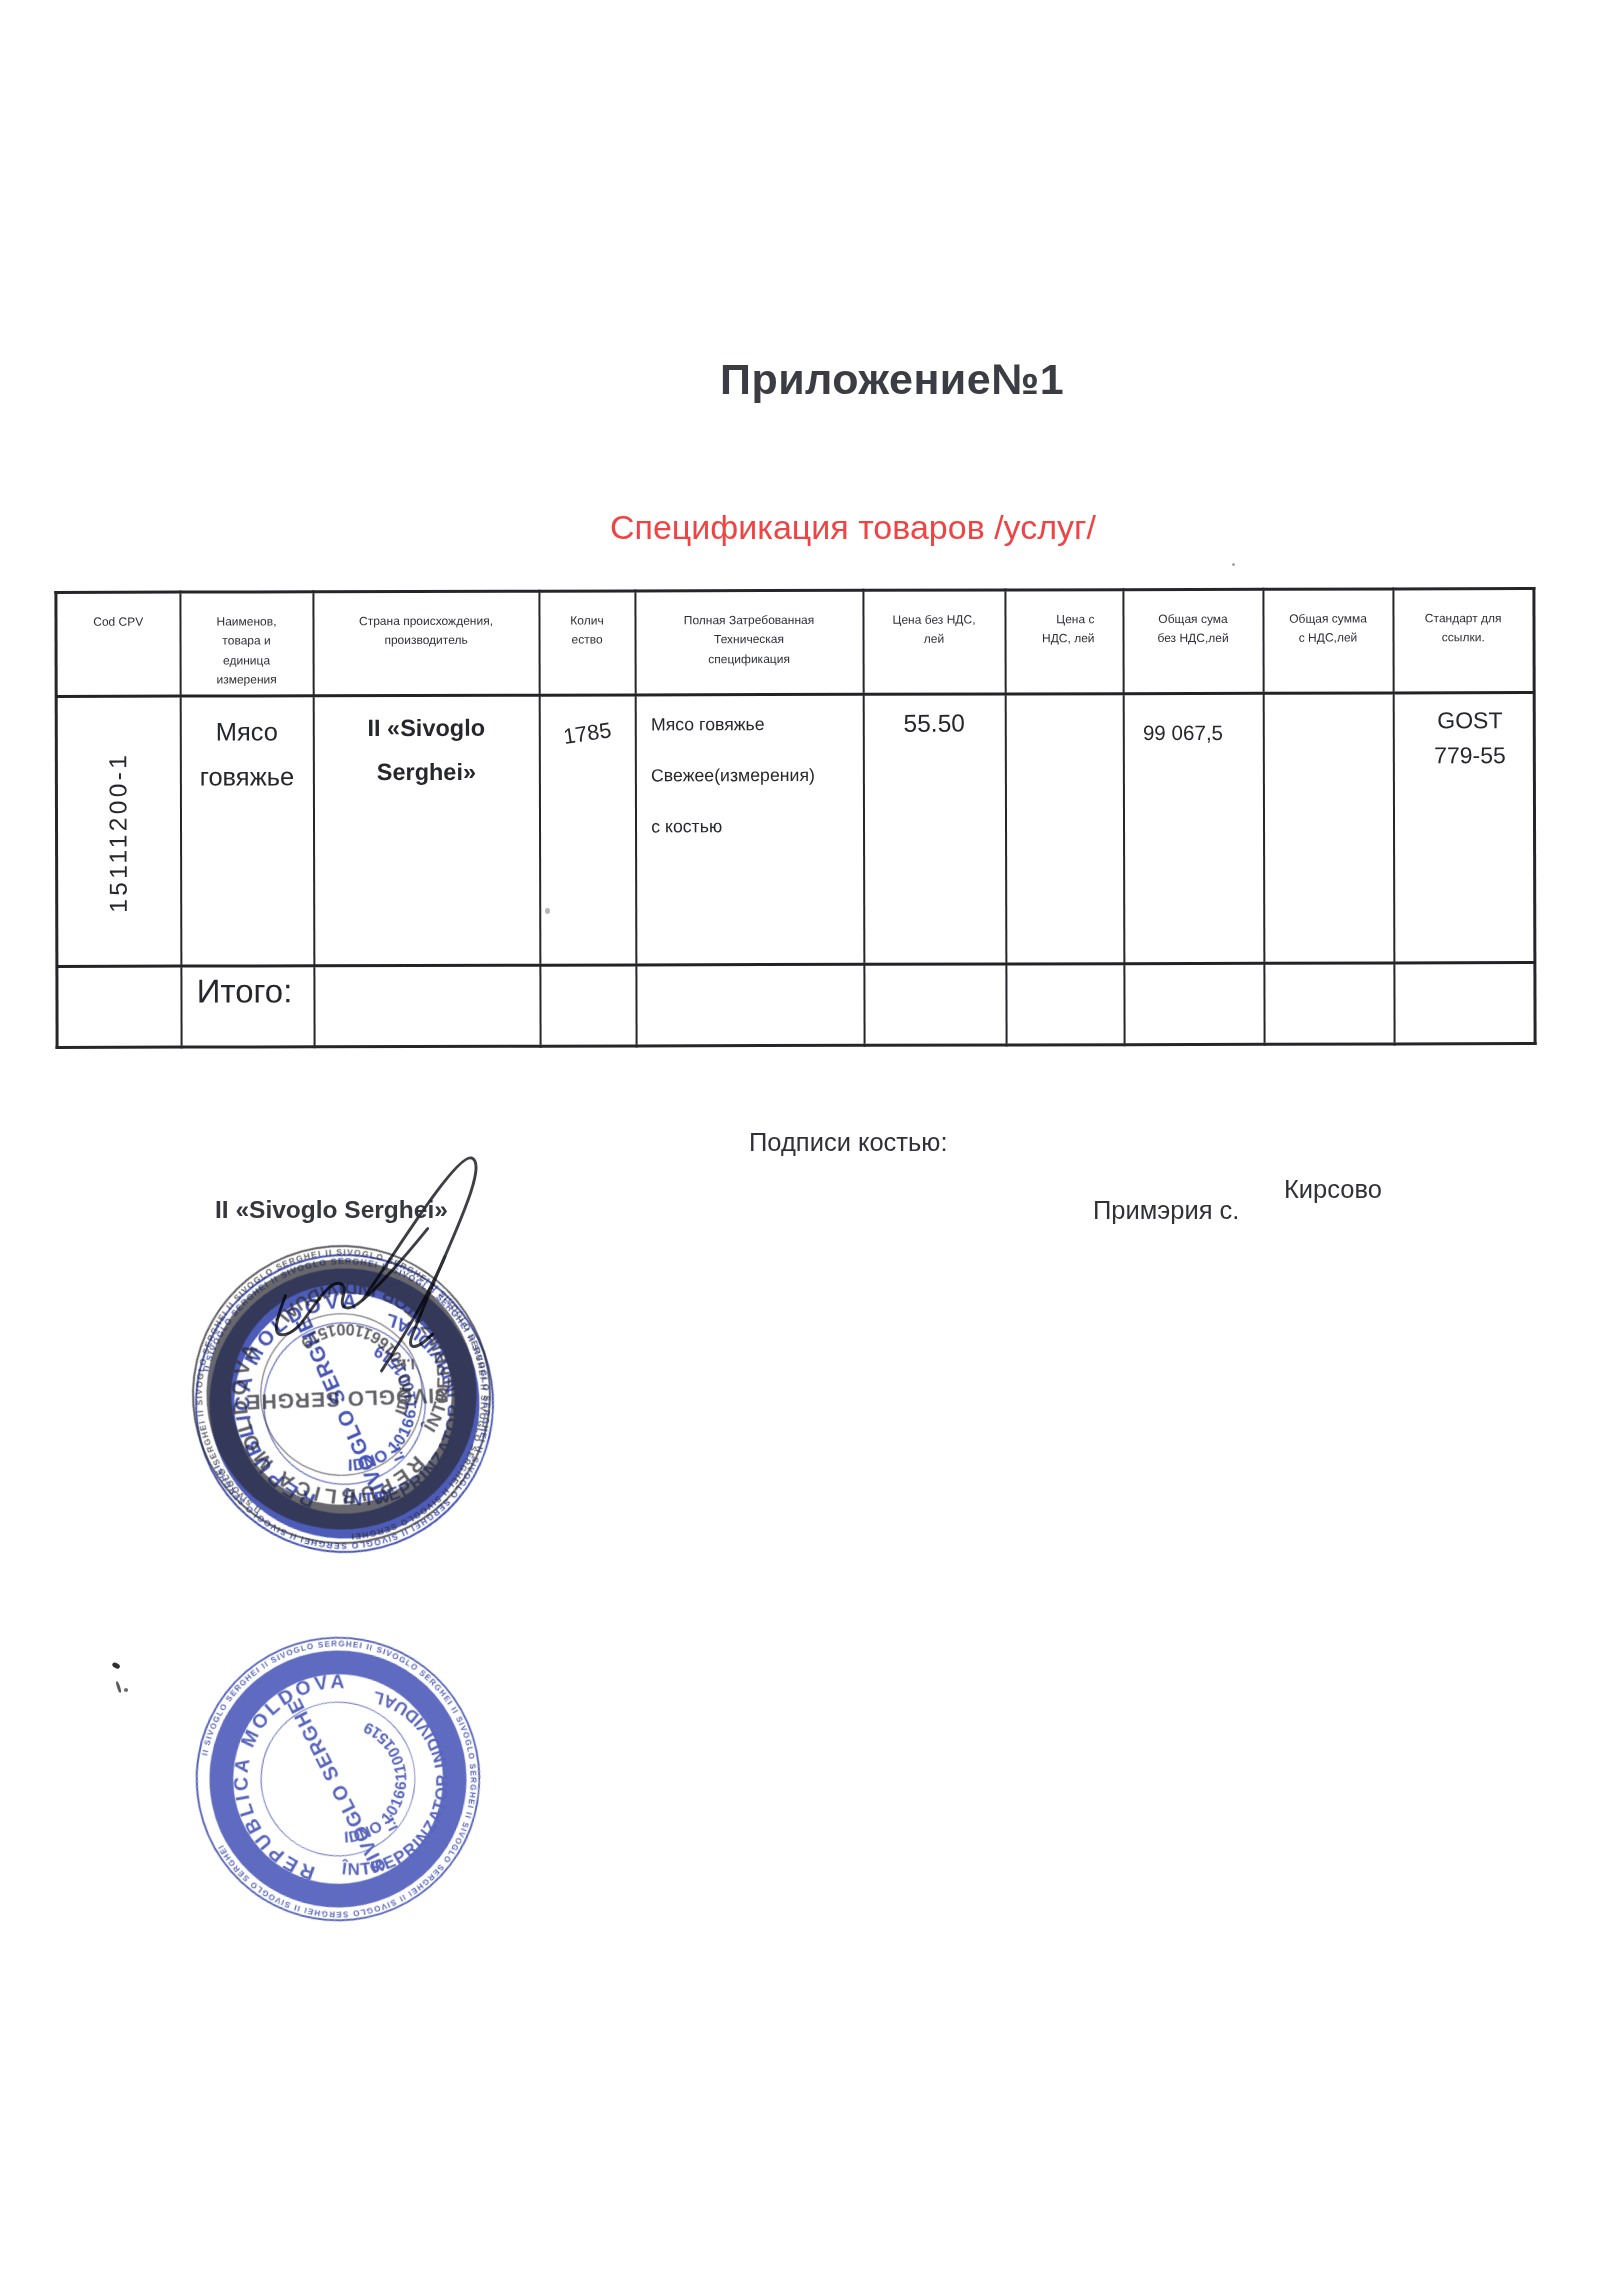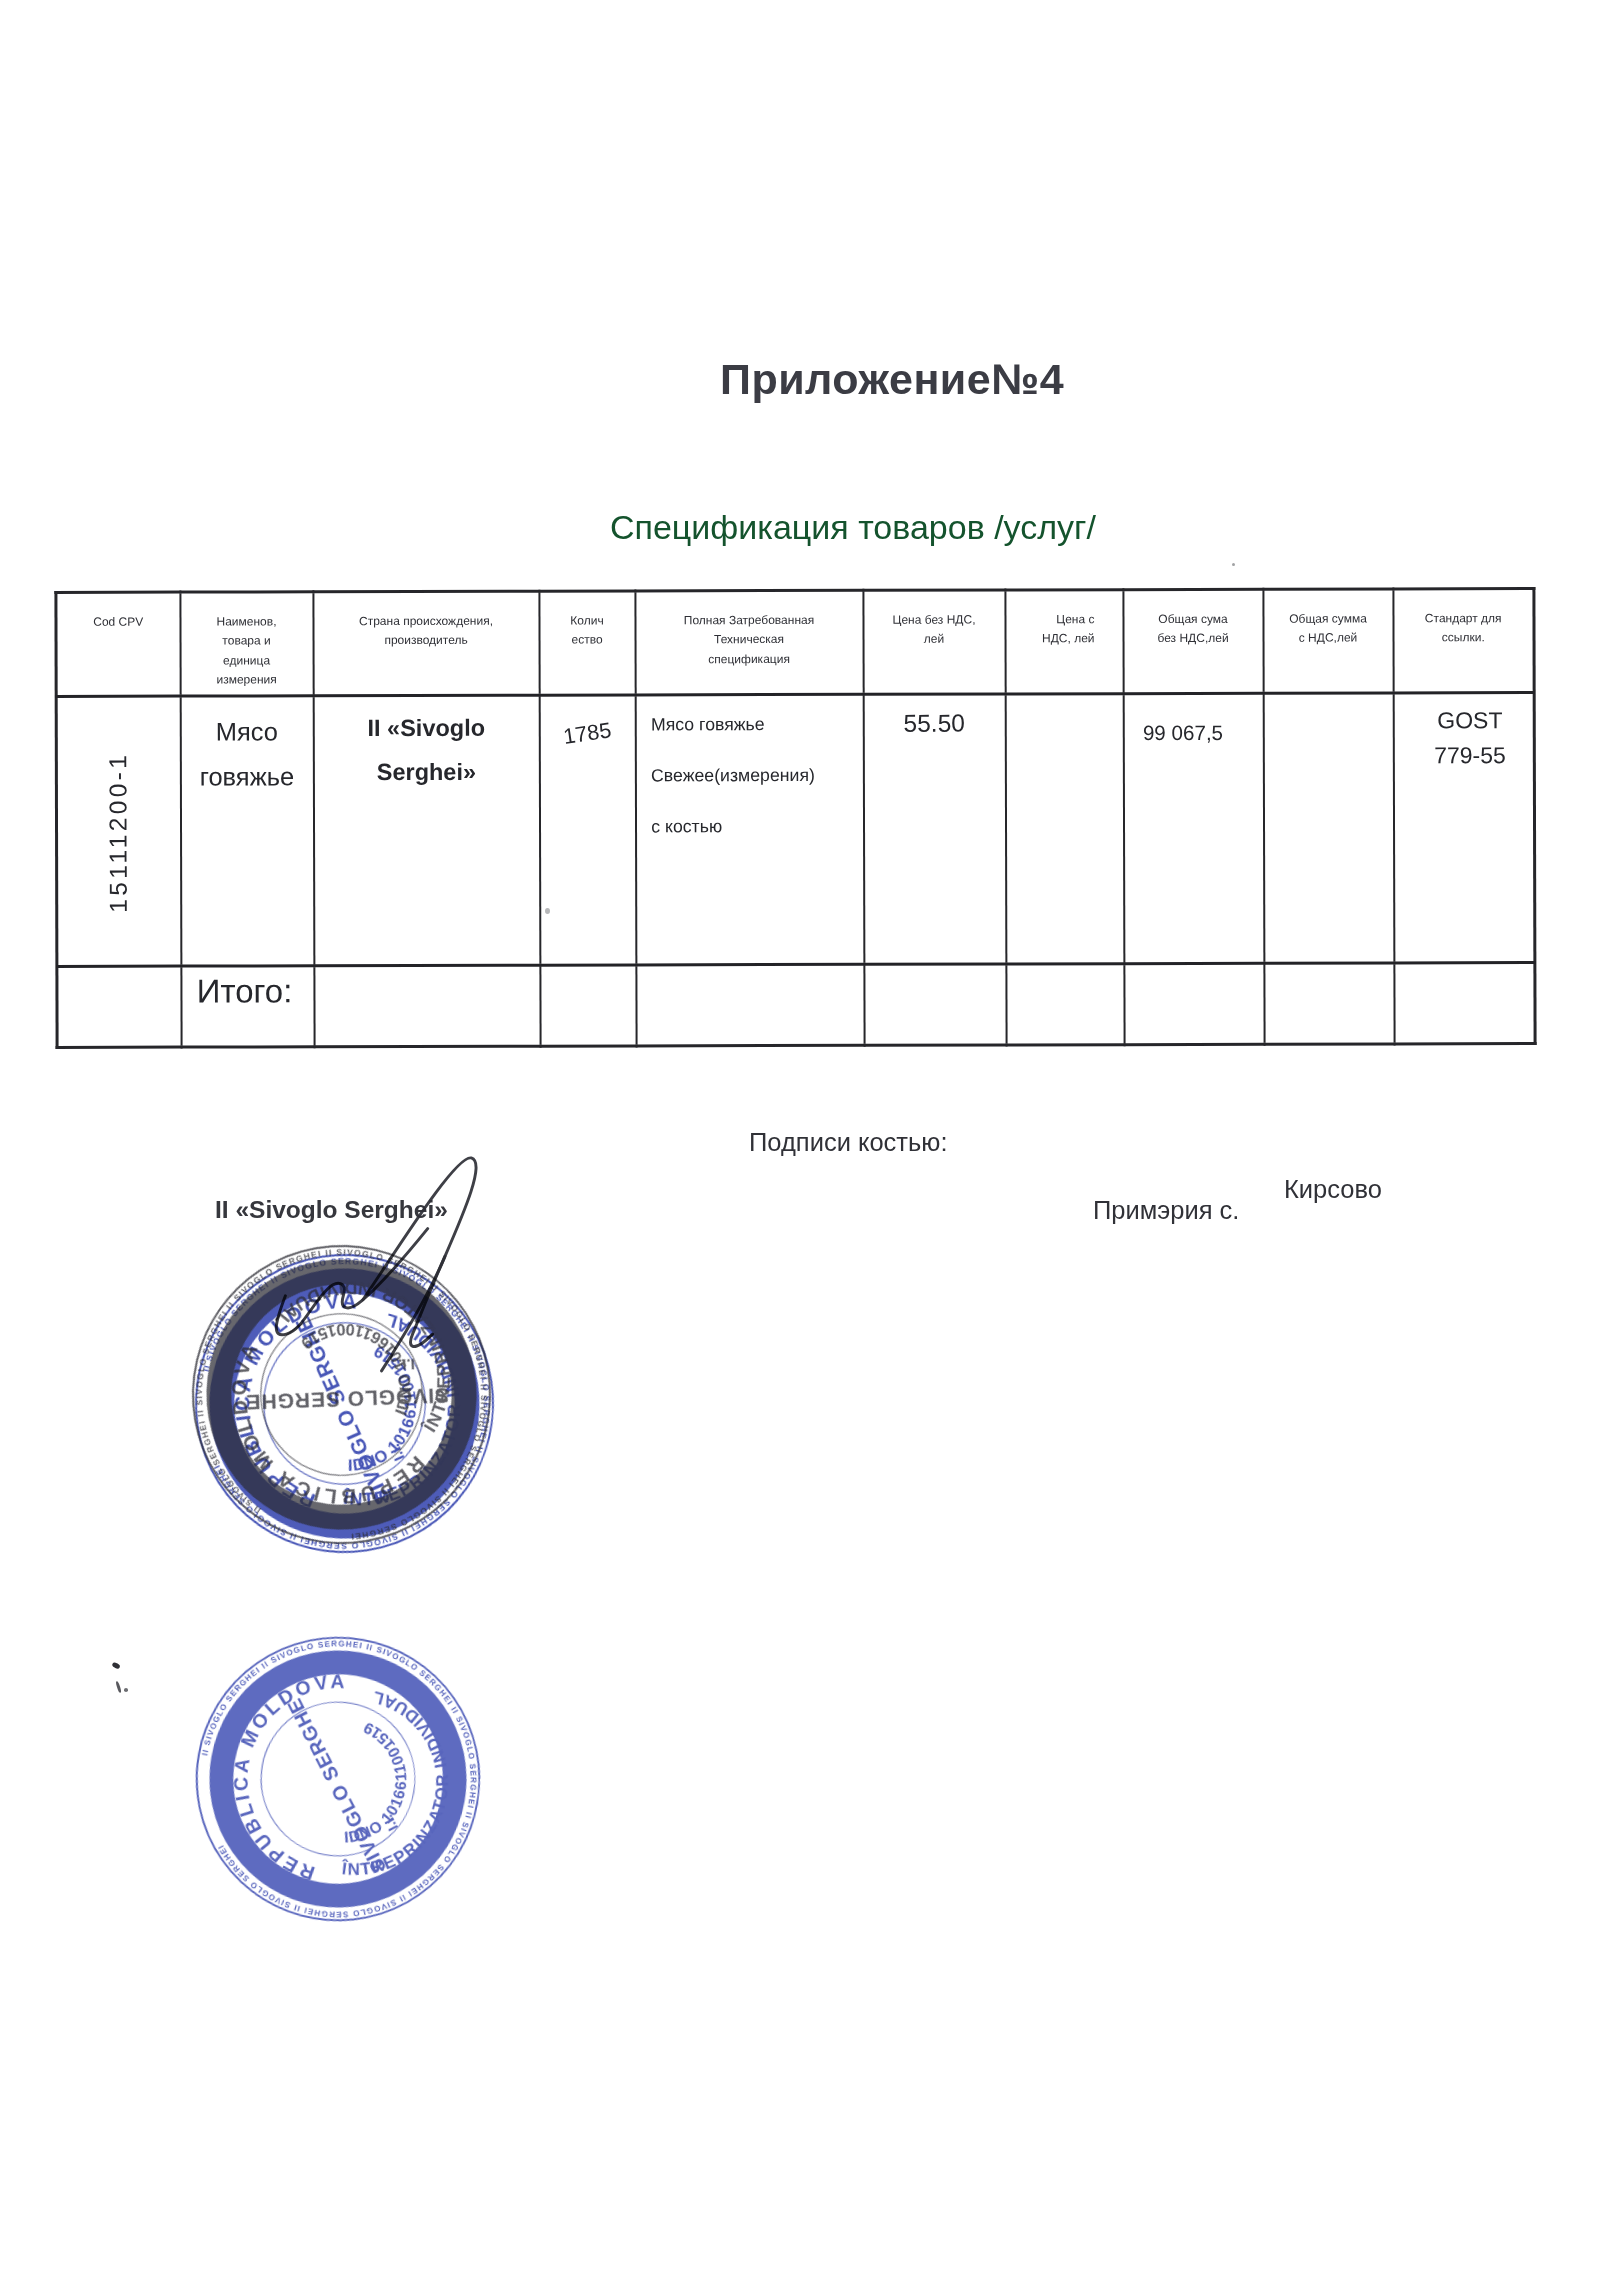--- a/index.html
+++ b/index.html
@@ -15,21 +15,21 @@
 
   
   .doc-title{
     left:720px;top:355px;
     font-size:43px;font-weight:600;
     color:#3b3c44;letter-spacing:0.5px;
   }
   .doc-subtitle{
     left:610px;top:508px;
     font-size:34px;font-weight:400;
-    color:#14532d;letter-spacing:0;
+    color:#ef4444;letter-spacing:0;
   }
 
   
   .spec-table{
     position:absolute;left:55px;top:589px;
     width:1477px;
     border-collapse:collapse;
     table-layout:fixed;
     transform:rotate(-0.15deg);
     color:#2e2f35;
@@ -142,21 +142,21 @@
         <text font-size="42" font-weight="bold" letter-spacing="2" fill="currentColor">
           <textPath href="#line-name" startOffset="50%" text-anchor="middle">SIVOGLO SERGHEI</textPath>
         </text>
         <text font-size="30" font-weight="bold" fill="currentColor">
           <textPath href="#line-prefix" startOffset="22%">I.I.</textPath>
         </text>
       </g>
     </defs>
   </svg>
 
-  <div class="abs doc-title">Приложение№4</div>
+  <div class="abs doc-title">Приложение№1</div>
   <div class="abs doc-subtitle">Спецификация товаров /услуг/</div>
 
   <table class="spec-table">
     <colgroup>
       <col style="width:124px">
         <col style="width:133px">
         <col style="width:226px">
       <col style="width:96px">
         <col style="width:228px">
         <col style="width:142px">

